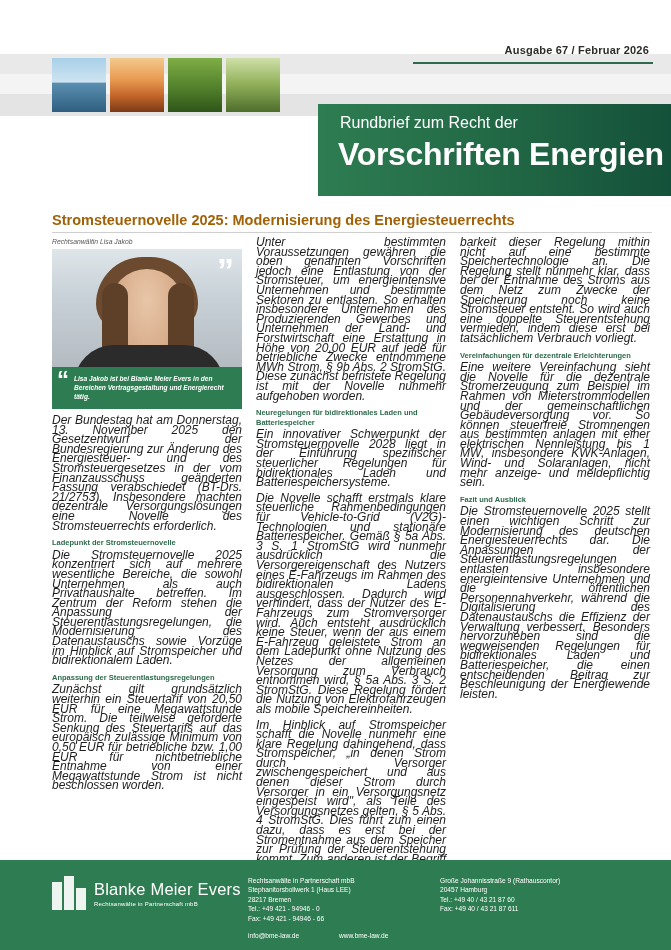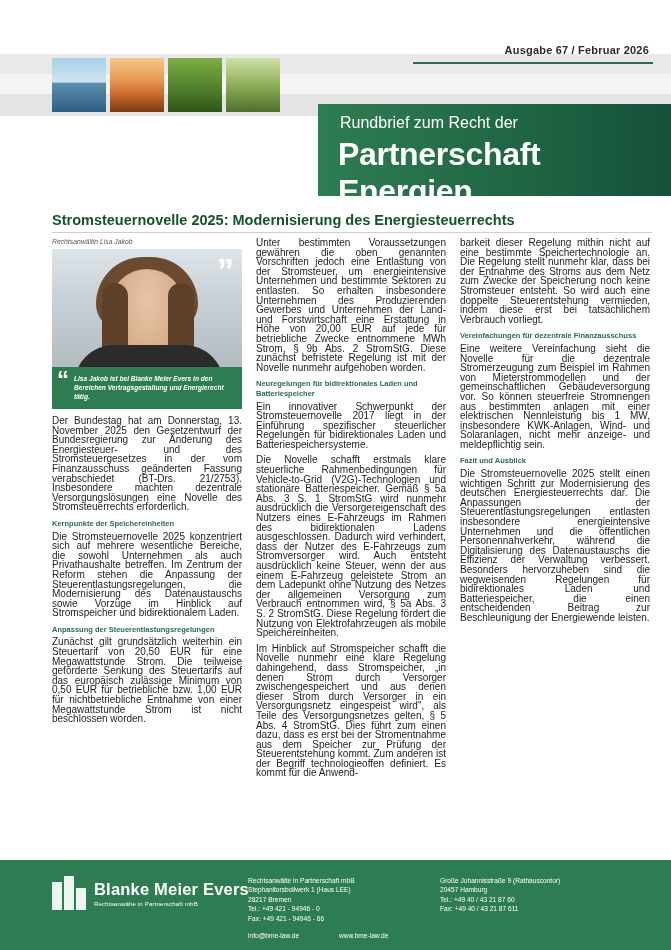--- a/index.html
+++ b/index.html
@@ -54,34 +54,34 @@
     position:absolute; left:338px; top:136px;
     color:#ffffff; font-size:32px; font-weight:bold; letter-spacing:-0.3px;
   }
   .hdr-left-fill {
     position:absolute; left:0; top:116px; width:318px; height:80px; background:#ffffff;
   }
 
   
   .article-title {
     position:absolute; left:52px; top:212px; width:600px;
-    color:#14532d; font-size:14.5px; font-weight:bold;
+    color:#a16207; font-size:14.5px; font-weight:bold;
   }
   .title-rule {
     position:absolute; left:52px; top:232px; width:600px; height:1px; background:#cfcfcf;
   }
 
   
   .cols {
     position:absolute; left:52px; top:238px; width:600px; height:620px;
     display:flex; gap:14px;
   }
   .col { width:190px; }
   .col p, .col h4 { margin:0 0 6px 0; }
-  .col p { font-size:10px; line-height:9.6px; text-align:justify; color:#1d1d1d; }
+  .col p { font-size:12px; line-height:9.6px; text-align:justify; color:#1d1d1d;font-style:italic; }
   .col h4 {
     font-size:7.5px; line-height:9.6px; color:#2d6a4b; font-weight:bold;
     margin-top:7px; margin-bottom:3px;
   }
   .byline { font-size:6.8px; color:#555; font-style:italic; margin-bottom:4px; }
 
   
   .portrait {
     width:190px; height:118px; margin-bottom:0;
     background: linear-gradient(180deg,#dfe6ea 0%, #c9d2d8 38%, #b4bcc2 100%);
@@ -130,21 +130,21 @@
   }
   .footer-logo { position:absolute; left:52px; top:16px; }
   .logo-mark { position:relative; width:34px; height:34px; float:left; margin-right:8px; }
   .logo-mark i {
     position:absolute; display:block; background:#ffffff; opacity:.92;
   }
   .lm1 { left:0; top:6px; width:10px; height:28px; }
   .lm2 { left:12px; top:0; width:10px; height:34px; }
   .lm3 { left:24px; top:12px; width:10px; height:22px; }
   .logo-text { float:left; padding-top:4px; }
-  .logo-name { font-size:16.5px; font-weight:bold; letter-spacing:.2px; }
+  .logo-name { font-size:16.5px; font-weight:normal; letter-spacing:.2px; }
   .logo-sub { font-size:6px; margin-top:2px; letter-spacing:.2px; }
   .foot-col { position:absolute; top:16px; font-size:6.6px; line-height:9.4px; }
   .foot-col.c1 { left:248px; width:175px; }
   .foot-col.c2 { left:440px; width:200px; }
   .foot-link { color:#ffffff; text-decoration:none; }
   .foot-bottom { position:absolute; left:248px; top:72px; font-size:6.6px; }
   .foot-bottom span { margin-right:38px; }
 </style>
 </head>
 <body>
@@ -164,21 +164,21 @@
   <div class="photos">
     <div class="photo p1"></div>
     <div class="photo p2"></div>
     <div class="photo p3"></div>
     <div class="photo p4"></div>
   </div>
 
   <div class="hdr-left-fill"></div>
   <div class="green-band"></div>
   <div class="band-sub">Rundbrief zum Recht der</div>
-  <div class="band-title">Partnerschaft Energien</div>
+  <div class="band-title">Vorschriften Energien</div>
 </div>
 
 <div class="article-title">Stromsteuernovelle 2025: Modernisierung des Energiesteuerrechts</div>
 <div class="title-rule"></div>
 
 <div class="cols">
 
   <div class="col">
     <div class="byline">Rechtsanwältin Lisa Jakob</div>
     <div class="portrait">
@@ -187,37 +187,37 @@
       <div class="hair2"></div>
       <div class="hair3"></div>
       <div class="shoulders"></div>
       <div class="bigquote">”</div>
     </div>
     <div class="caption-box">
       <span class="qmark">“</span>
       <span>Lisa Jakob ist bei Blanke Meier Evers in den Bereichen Vertragsgestaltung und Energierecht tätig.</span>
     </div>
     <p>Der Bundestag hat am Donnerstag, 13. November 2025 den Gesetzentwurf der Bundesregierung zur Änderung des Energiesteuer- und des Stromsteuergesetzes in der vom Finanzausschuss geänderten Fassung verabschiedet (BT-Drs. 21/2753). Insbesondere machten dezentrale Versorgungslösungen eine Novelle des Stromsteuerrechts erforderlich.</p>
-    <h4>Kernpunkte der Speichereinheiten</h4>
+    <h4>Ladepunkt der Stromsteuernovelle</h4>
     <p>Die Stromsteuernovelle 2025 konzentriert sich auf mehrere wesentliche Bereiche, die sowohl Unternehmen als auch Privathaushalte betreffen. Im Zentrum der Reform stehen die Anpassung der Steuerentlastungsregelungen, die Modernisierung des Datenaustauschs sowie Vorzüge im Hinblick auf Stromspeicher und bidirektionalem Laden.</p>
     <h4>Anpassung der Steuerentlastungsregelungen</h4>
     <p>Zunächst gilt grundsätzlich weiterhin ein Steuertarif von 20,50 EUR für eine Megawattstunde Strom. Die teilweise geforderte Senkung des Steuertarifs auf das europäisch zulässige Minimum von 0,50 EUR für betriebliche bzw. 1,00 EUR für nichtbetriebliche Entnahme von einer Megawattstunde Strom ist nicht beschlossen worden.</p>
   </div>
 
   <div class="col">
     <p>Unter bestimmten Voraussetzungen gewähren die oben genannten Vorschriften jedoch eine Entlastung von der Stromsteuer, um energieintensive Unternehmen und bestimmte Sektoren zu entlasten. So erhalten insbesondere Unternehmen des Produzierenden Gewerbes und Unternehmen der Land- und Forstwirtschaft eine Erstattung in Höhe von 20,00 EUR auf jede für betriebliche Zwecke entnommene MWh Strom, § 9b Abs. 2 StromStG. Diese zunächst befristete Regelung ist mit der Novelle nunmehr aufgehoben worden.</p>
     <h4>Neuregelungen für bidirektionales Laden und Batteriespeicher</h4>
-    <p>Ein innovativer Schwerpunkt der Stromsteuernovelle 2017 liegt in der Einführung spezifischer steuerlicher Regelungen für bidirektionales Laden und Batteriespeichersysteme.</p>
+    <p>Ein innovativer Schwerpunkt der Stromsteuernovelle 2028 liegt in der Einführung spezifischer steuerlicher Regelungen für bidirektionales Laden und Batteriespeichersysteme.</p>
     <p>Die Novelle schafft erstmals klare steuerliche Rahmenbedingungen für Vehicle-to-Grid (V2G)-Technologien und stationäre Batteriespeicher. Gemäß § 5a Abs. 3 S. 1 StromStG wird nunmehr ausdrücklich die Versorgereigenschaft des Nutzers eines E-Fahrzeugs im Rahmen des bidirektionalen Ladens ausgeschlossen. Dadurch wird verhindert, dass der Nutzer des E-Fahrzeugs zum Stromversorger wird. Auch entsteht ausdrücklich keine Steuer, wenn der aus einem E-Fahrzeug geleistete Strom an dem Ladepunkt ohne Nutzung des Netzes der allgemeinen Versorgung zum Verbrauch entnommen wird, § 5a Abs. 3 S. 2 StromStG. Diese Regelung fördert die Nutzung von Elektrofahrzeugen als mobile Speichereinheiten.</p>
     <p>Im Hinblick auf Stromspeicher schafft die Novelle nunmehr eine klare Regelung dahingehend, dass Stromspeicher, „in denen Strom durch Versorger zwischengespeichert und aus denen dieser Strom durch Versorger in ein Versorgungsnetz eingespeist wird", als Teile des Versorgungsnetzes gelten, § 5 Abs. 4 StromStG. Dies führt zum einen dazu, dass es erst bei der Stromentnahme aus dem Speicher zur Prüfung der Steuerentstehung kommt. Zum anderen ist der Begriff technologieoffen definiert. Es kommt für die Anwend-</p>
   </div>
 
   <div class="col">
     <p>barkeit dieser Regelung mithin nicht auf eine bestimmte Speichertechnologie an. Die Regelung stellt nunmehr klar, dass bei der Entnahme des Stroms aus dem Netz zum Zwecke der Speicherung noch keine Stromsteuer entsteht. So wird auch eine doppelte Steuerentstehung vermieden, indem diese erst bei tatsächlichem Verbrauch vorliegt.</p>
-    <h4>Vereinfachungen für dezentrale Finanzausschuss</h4>
+    <h4>Vereinfachungen für dezentrale Erleichterungen</h4>
     <p>Eine weitere Vereinfachung sieht die Novelle für die dezentrale Stromerzeugung zum Beispiel im Rahmen von Mieterstrommodellen und der gemeinschaftlichen Gebäudeversorgung vor. So können steuerfreie Stromnengen aus bestimmten anlagen mit einer elektrischen Nennleistung bis 1 MW, insbesondere KWK-Anlagen, Wind- und Solaranlagen, nicht mehr anzeige- und meldepflichtig sein.</p>
     <h4>Fazit und Ausblick</h4>
     <p>Die Stromsteuernovelle 2025 stellt einen wichtigen Schritt zur Modernisierung des deutschen Energiesteuerrechts dar. Die Anpassungen der Steuerentlastungsregelungen entlasten insbesondere energieintensive Unternehmen und die öffentlichen Personennahverkehr, während die Digitalisierung des Datenaustauschs die Effizienz der Verwaltung verbessert. Besonders hervorzuheben sind die wegweisenden Regelungen für bidirektionales Laden und Batteriespeicher, die einen entscheidenden Beitrag zur Beschleunigung der Energiewende leisten.</p>
   </div>
 
 </div>
 
 <div class="footer">
   <div class="footer-logo">
     <div class="logo-mark">

